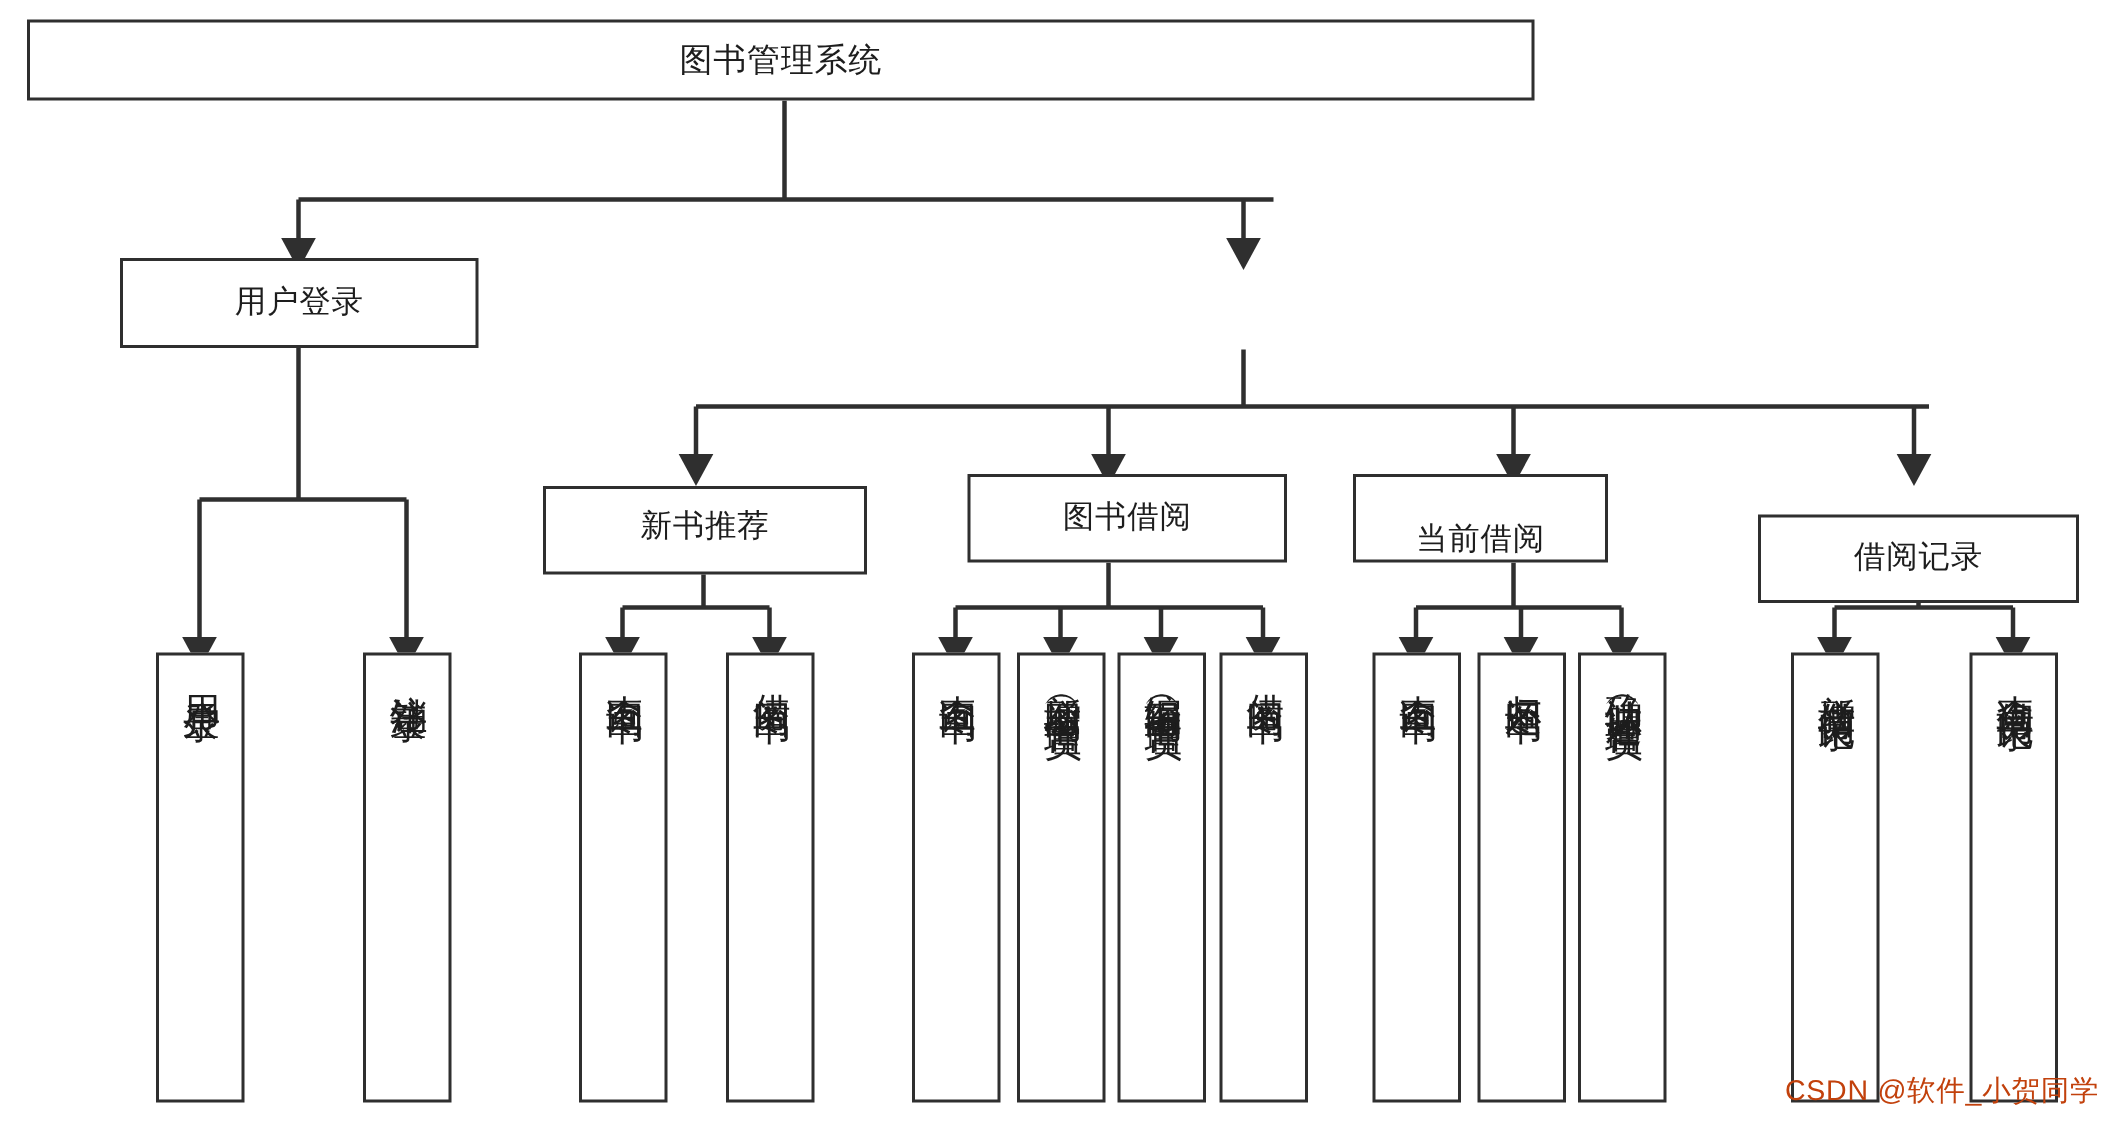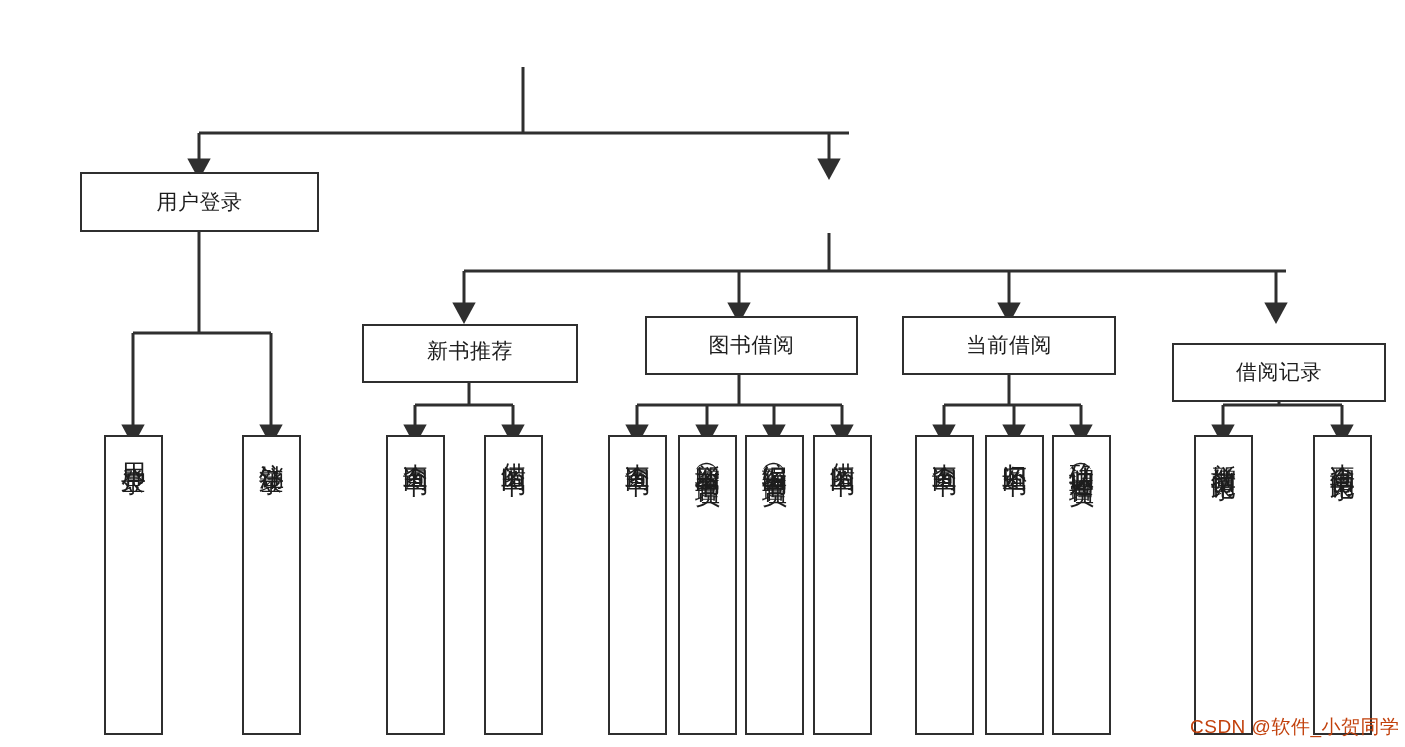--- a/index.html
+++ b/index.html
@@ -107,35 +107,38 @@
       <path d="M1081,405 L1081,428" marker-end="url(#arrow)"></path>
 
       <path d="M1279,375 L1279,405"></path>
       <path d="M1223,405 L1342,405"></path>
       <path d="M1223,405 L1223,428" marker-end="url(#arrow)"></path>
       <path d="M1342,405 L1342,428" marker-end="url(#arrow)"></path>
 
     </g>
   </svg>
 
+  <div class="node h root" style="left:18px;top:13px;width:1005px;height:54px;">
+    <span class="label">图书管理系统</span>
+  </div>
 
   <div class="node h" style="left:80px;top:172px;width:239px;height:60px;">
     <span class="label">用户登录</span>
   </div>
 
 
   <div class="node h" style="left:362px;top:324px;width:216px;height:59px;font-family:Liberation Mono, monospace;">
     <span class="label">新书推荐</span>
   </div>
 
   <div class="node h" style="left:633px;top:316px;width:213px;height:59px;margin-left:12px;">
     <span class="label">图书借阅</span>
   </div>
 
-  <div class="node h" style="left:902px;top:316px;width:214px;height:59px;">
+  <div class="node h" style="left:902px;top:316px;width:170px;height:59px;align-items:flex-end;">
     <span class="label">当前借阅</span>
   </div>
 
   <div class="node h" style="left:1172px;top:316px;width:214px;height:59px;margin-top:27px;">
     <span class="label">借阅记录</span>
   </div>
 
   <div class="node v" style="left:104px;top:435px;width:59px;height:300px;">
     <span class="label">用户登录</span>
   </div>

